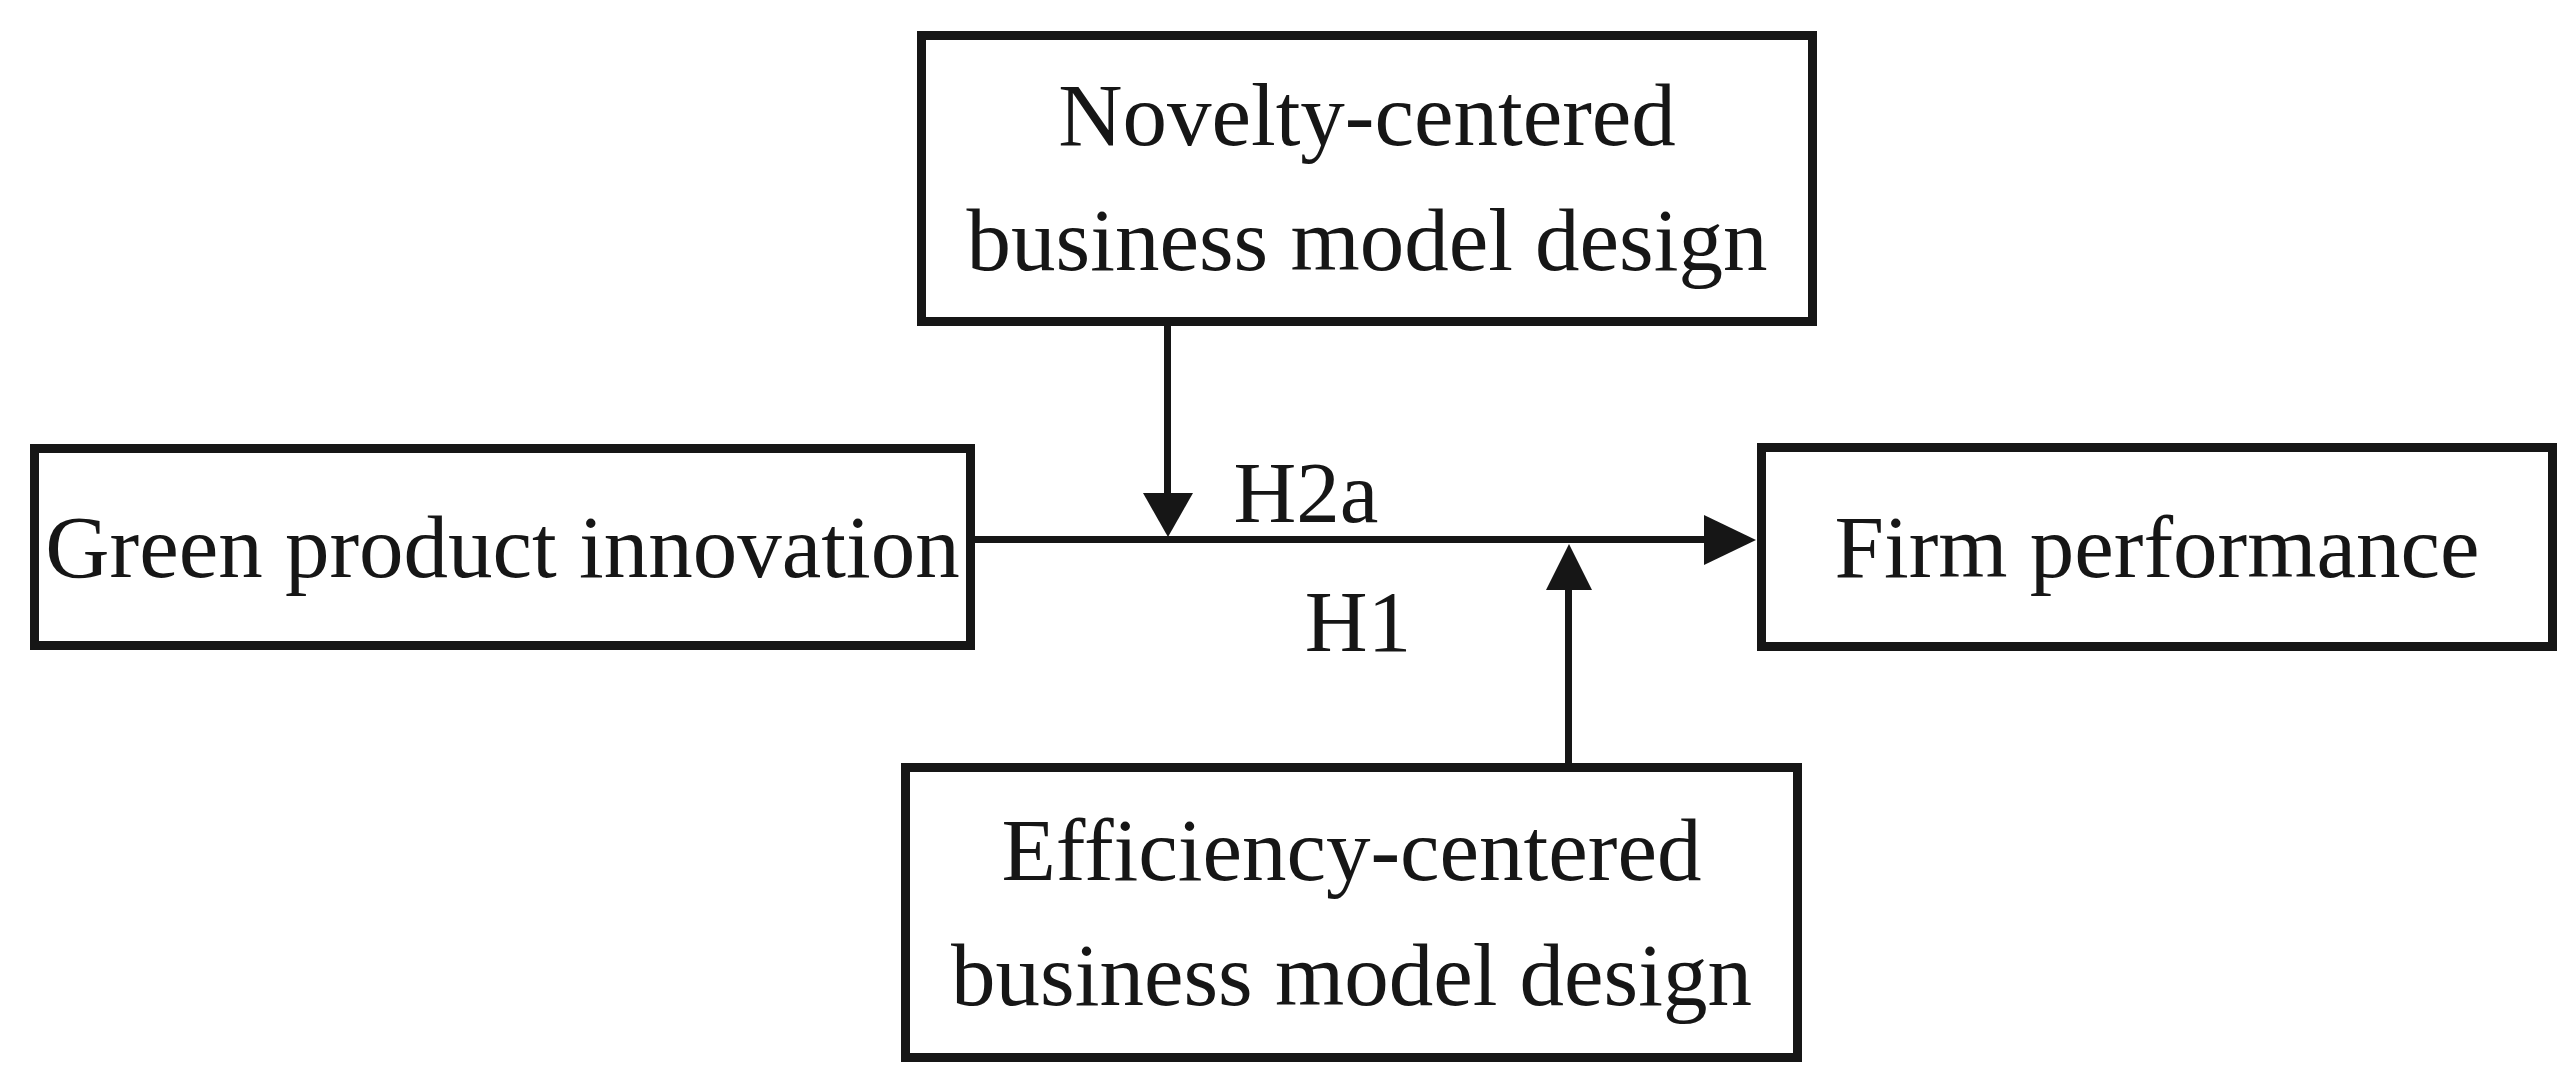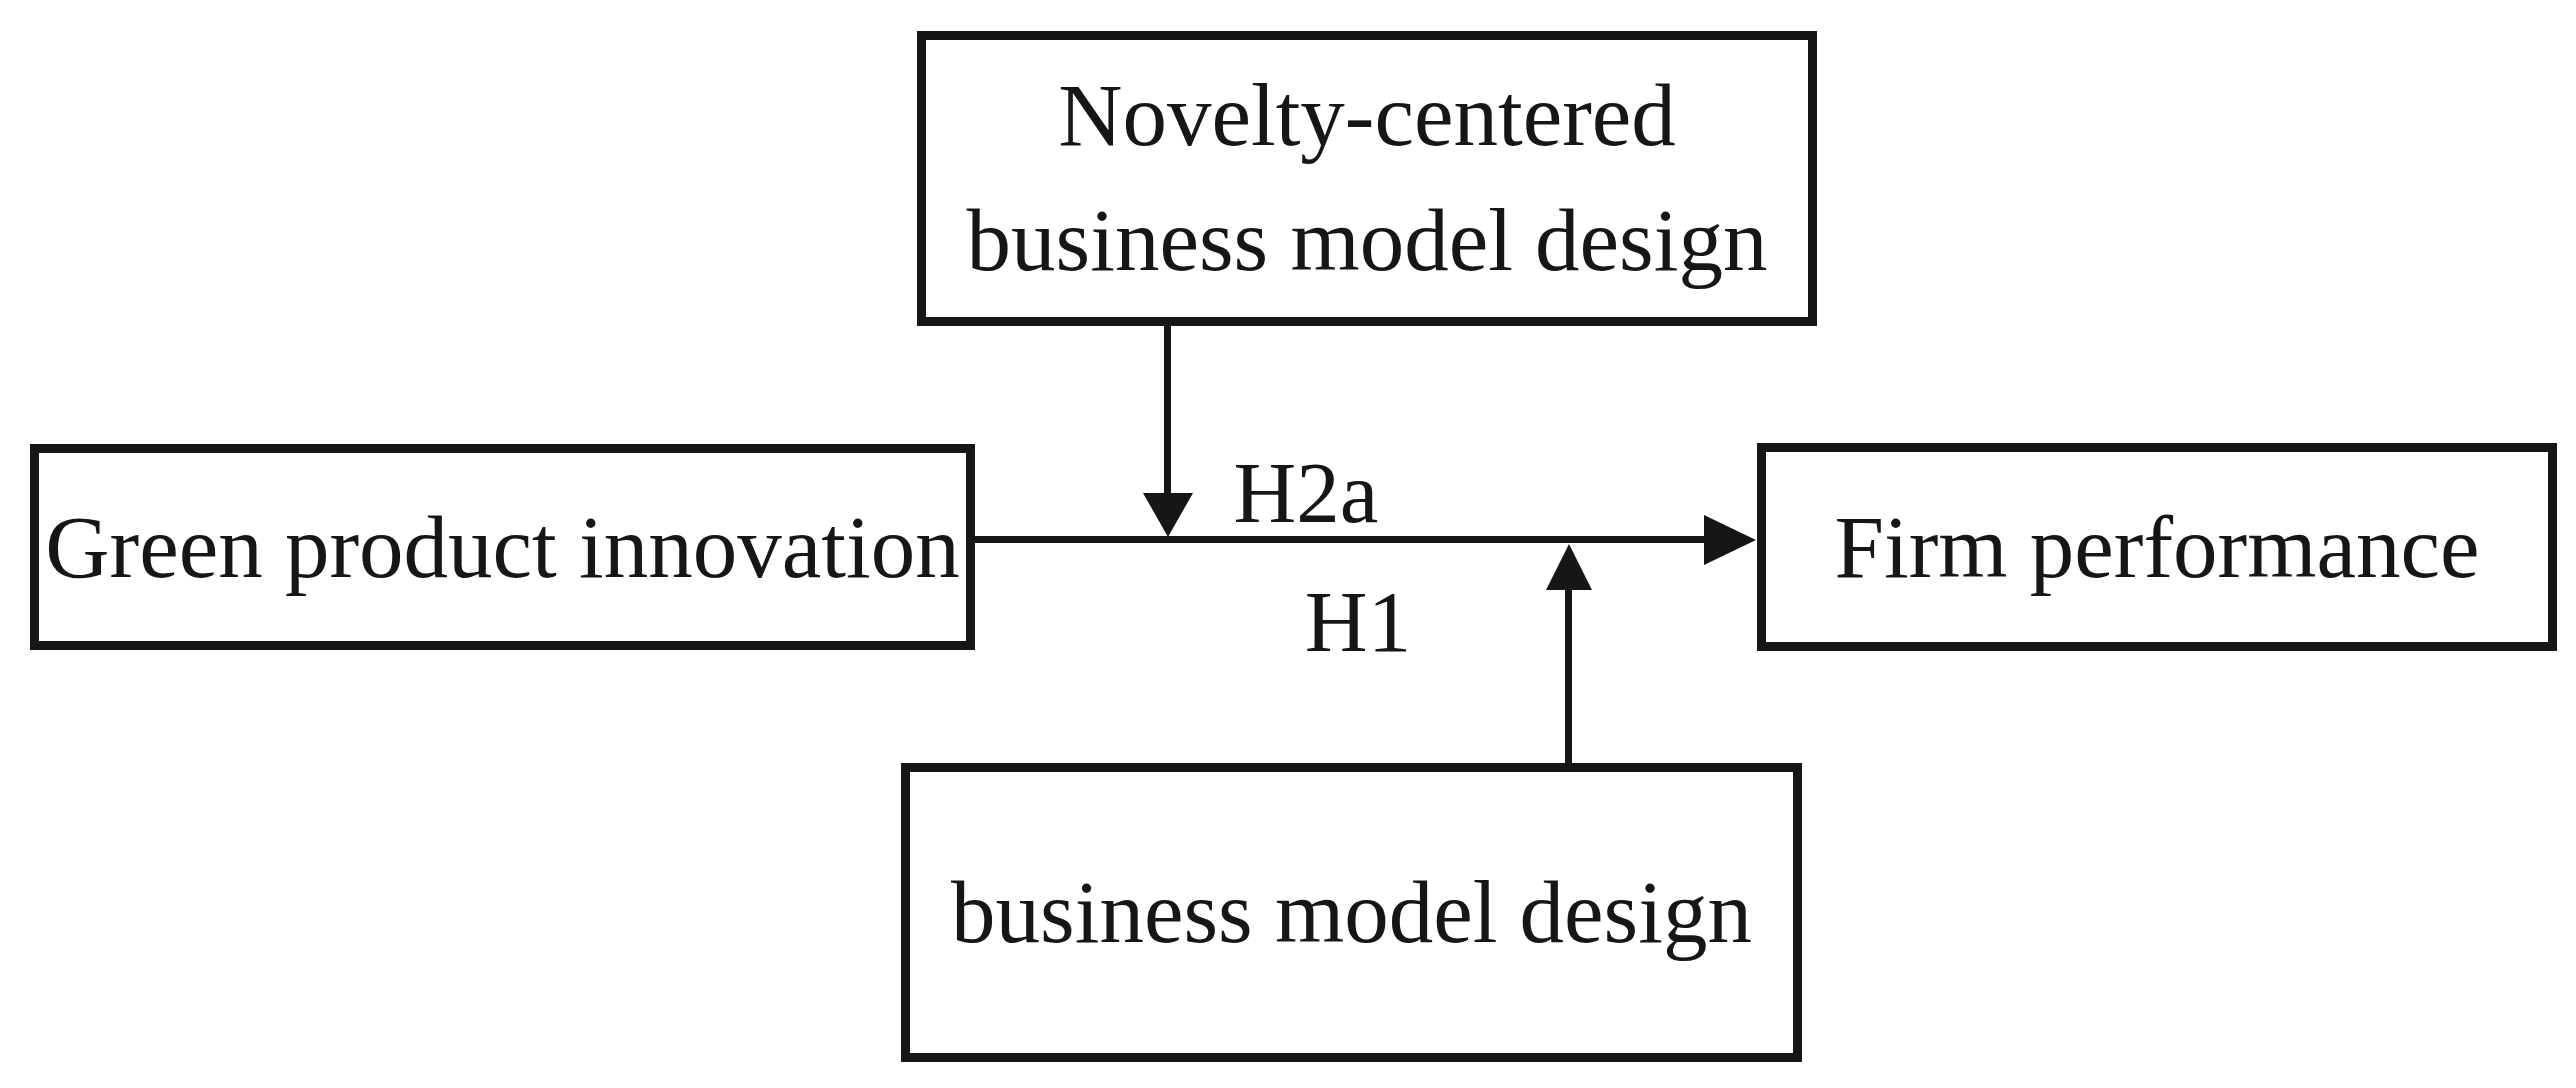--- a/index.html
+++ b/index.html
@@ -83,20 +83,21 @@
 
   <div class="box box-green">
     <span>Green product innovation</span>
   </div>
 
   <div class="box box-firm">
     <span>Firm performance</span>
   </div>
 
   <div class="box box-efficiency">
+    <span>Efficiency-centered</span>
     <span>business model design</span>
   </div>
 
   <div class="shaft shaft-h1"></div>
   <div class="head head-right"></div>
 
   <div class="shaft shaft-h2a"></div>
   <div class="head head-down"></div>
 
   <div class="shaft shaft-h2b"></div>

